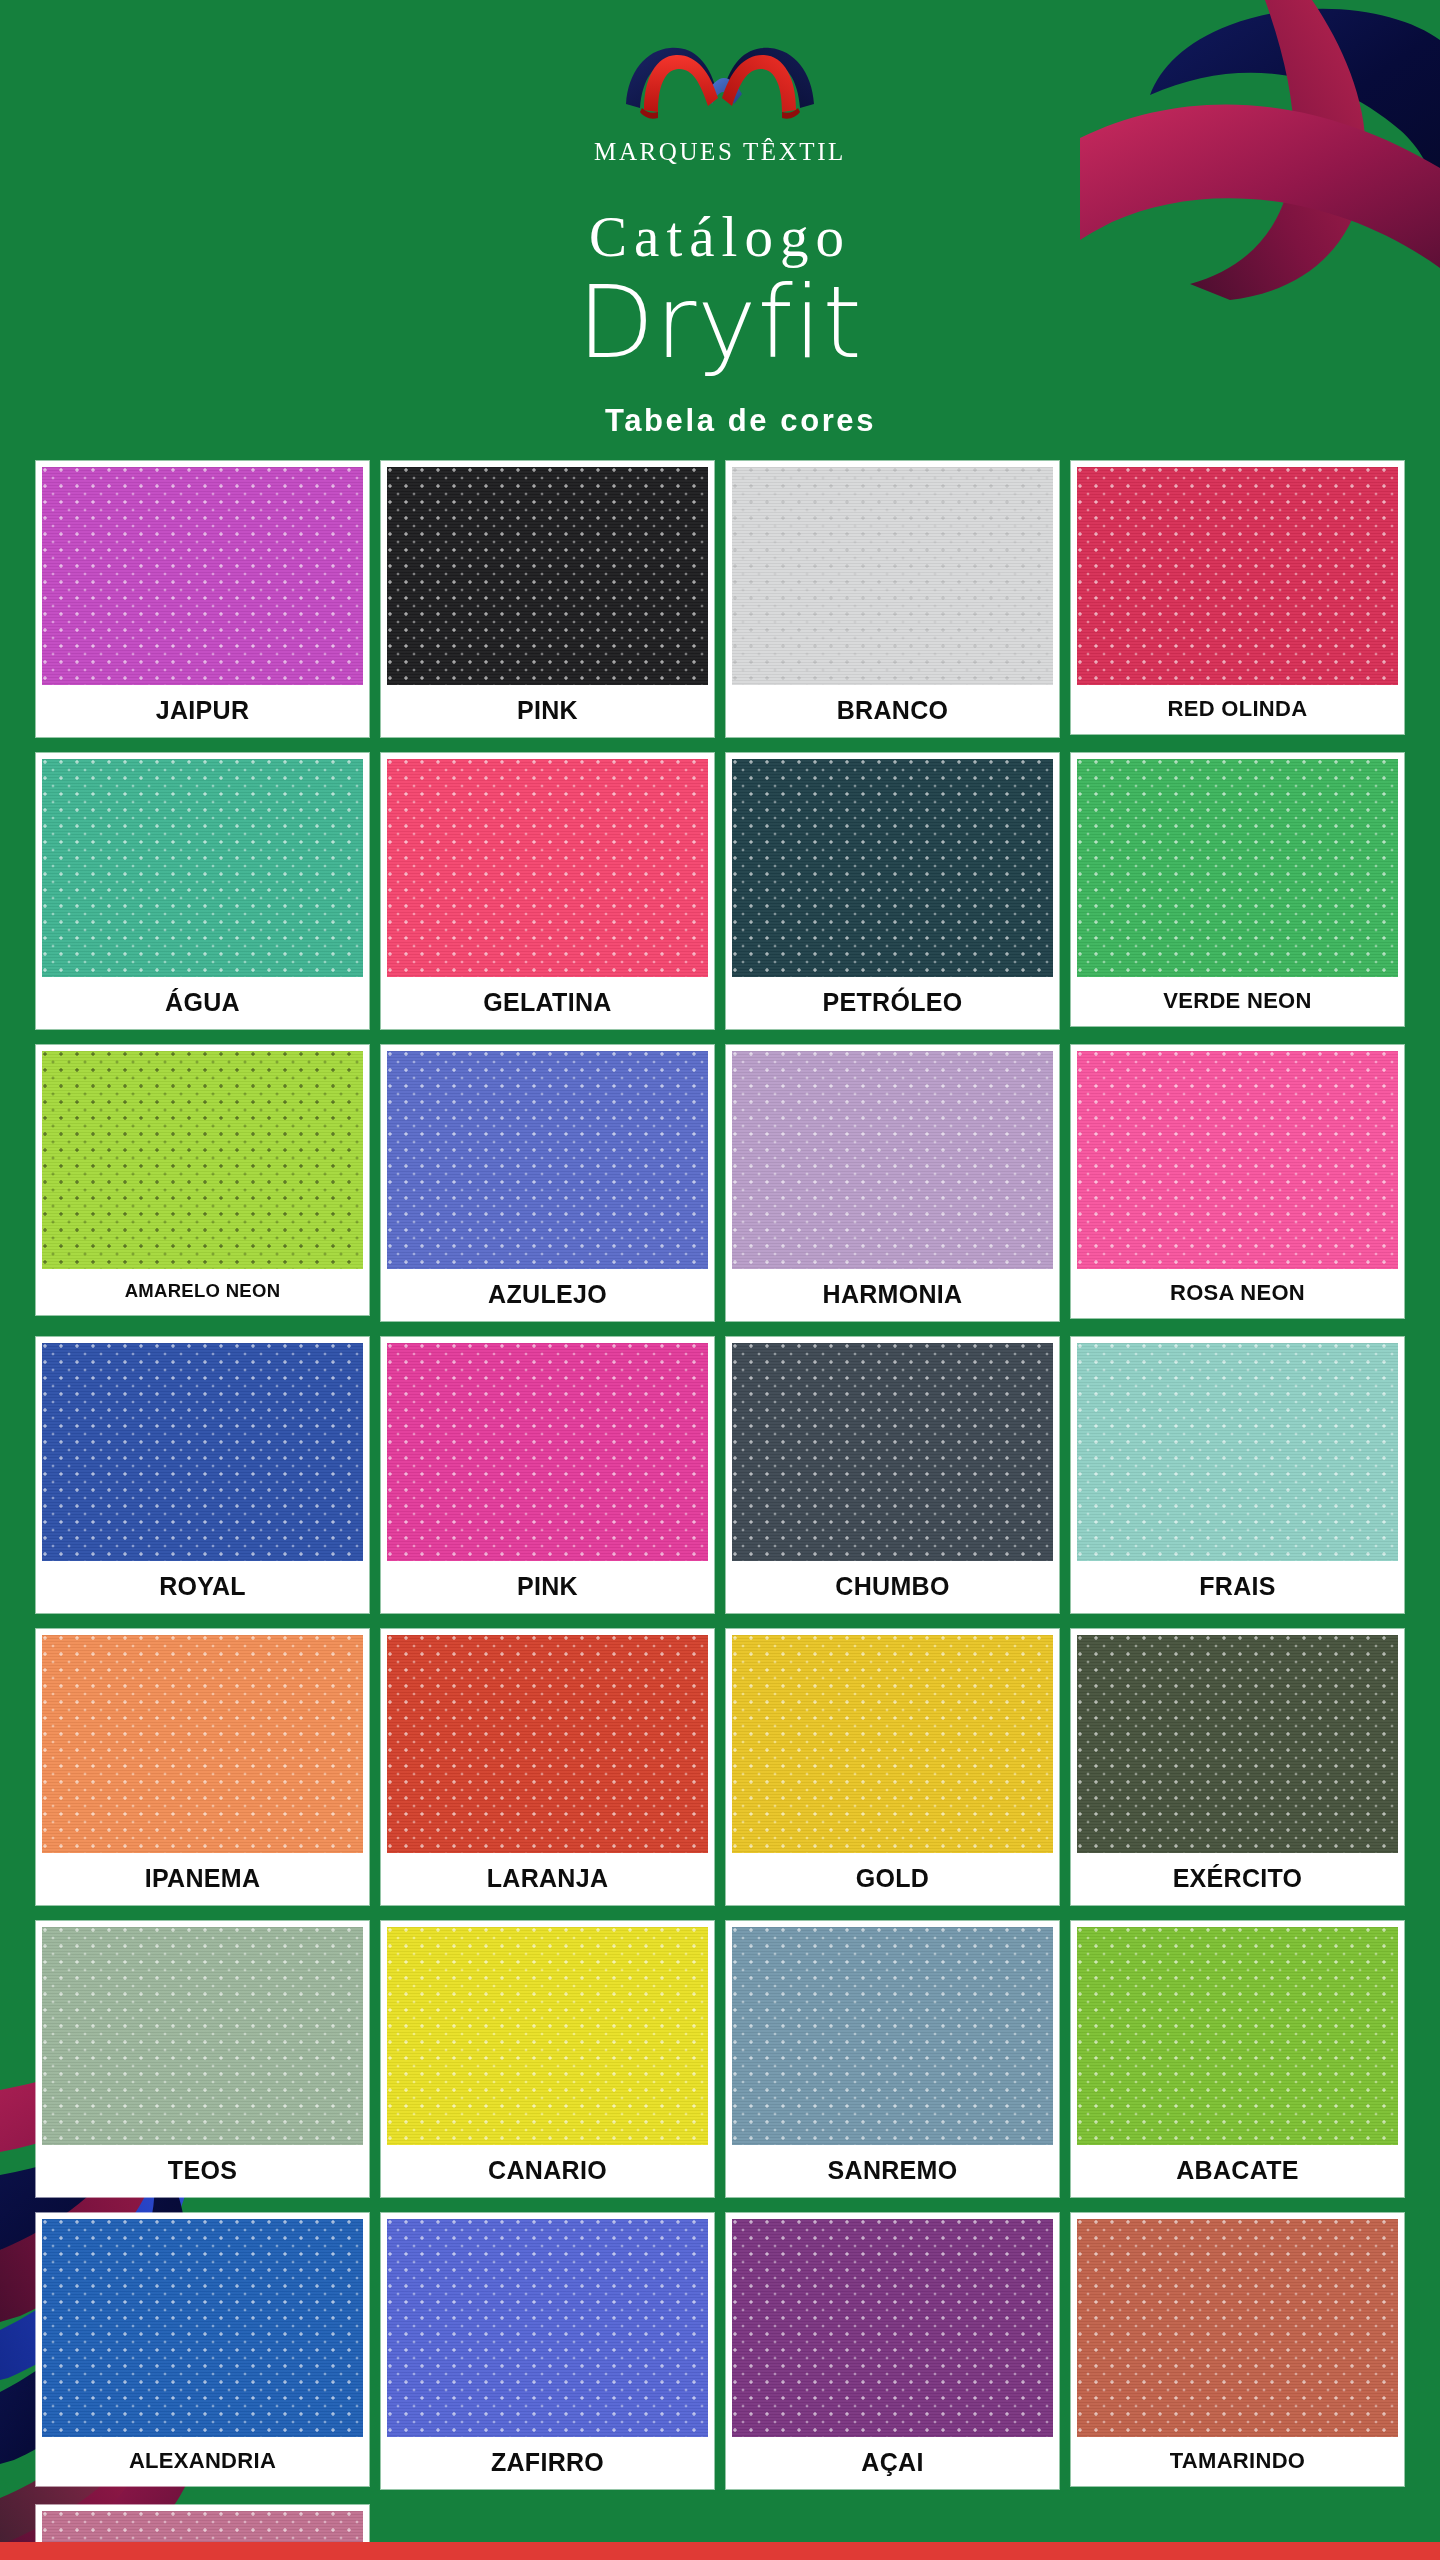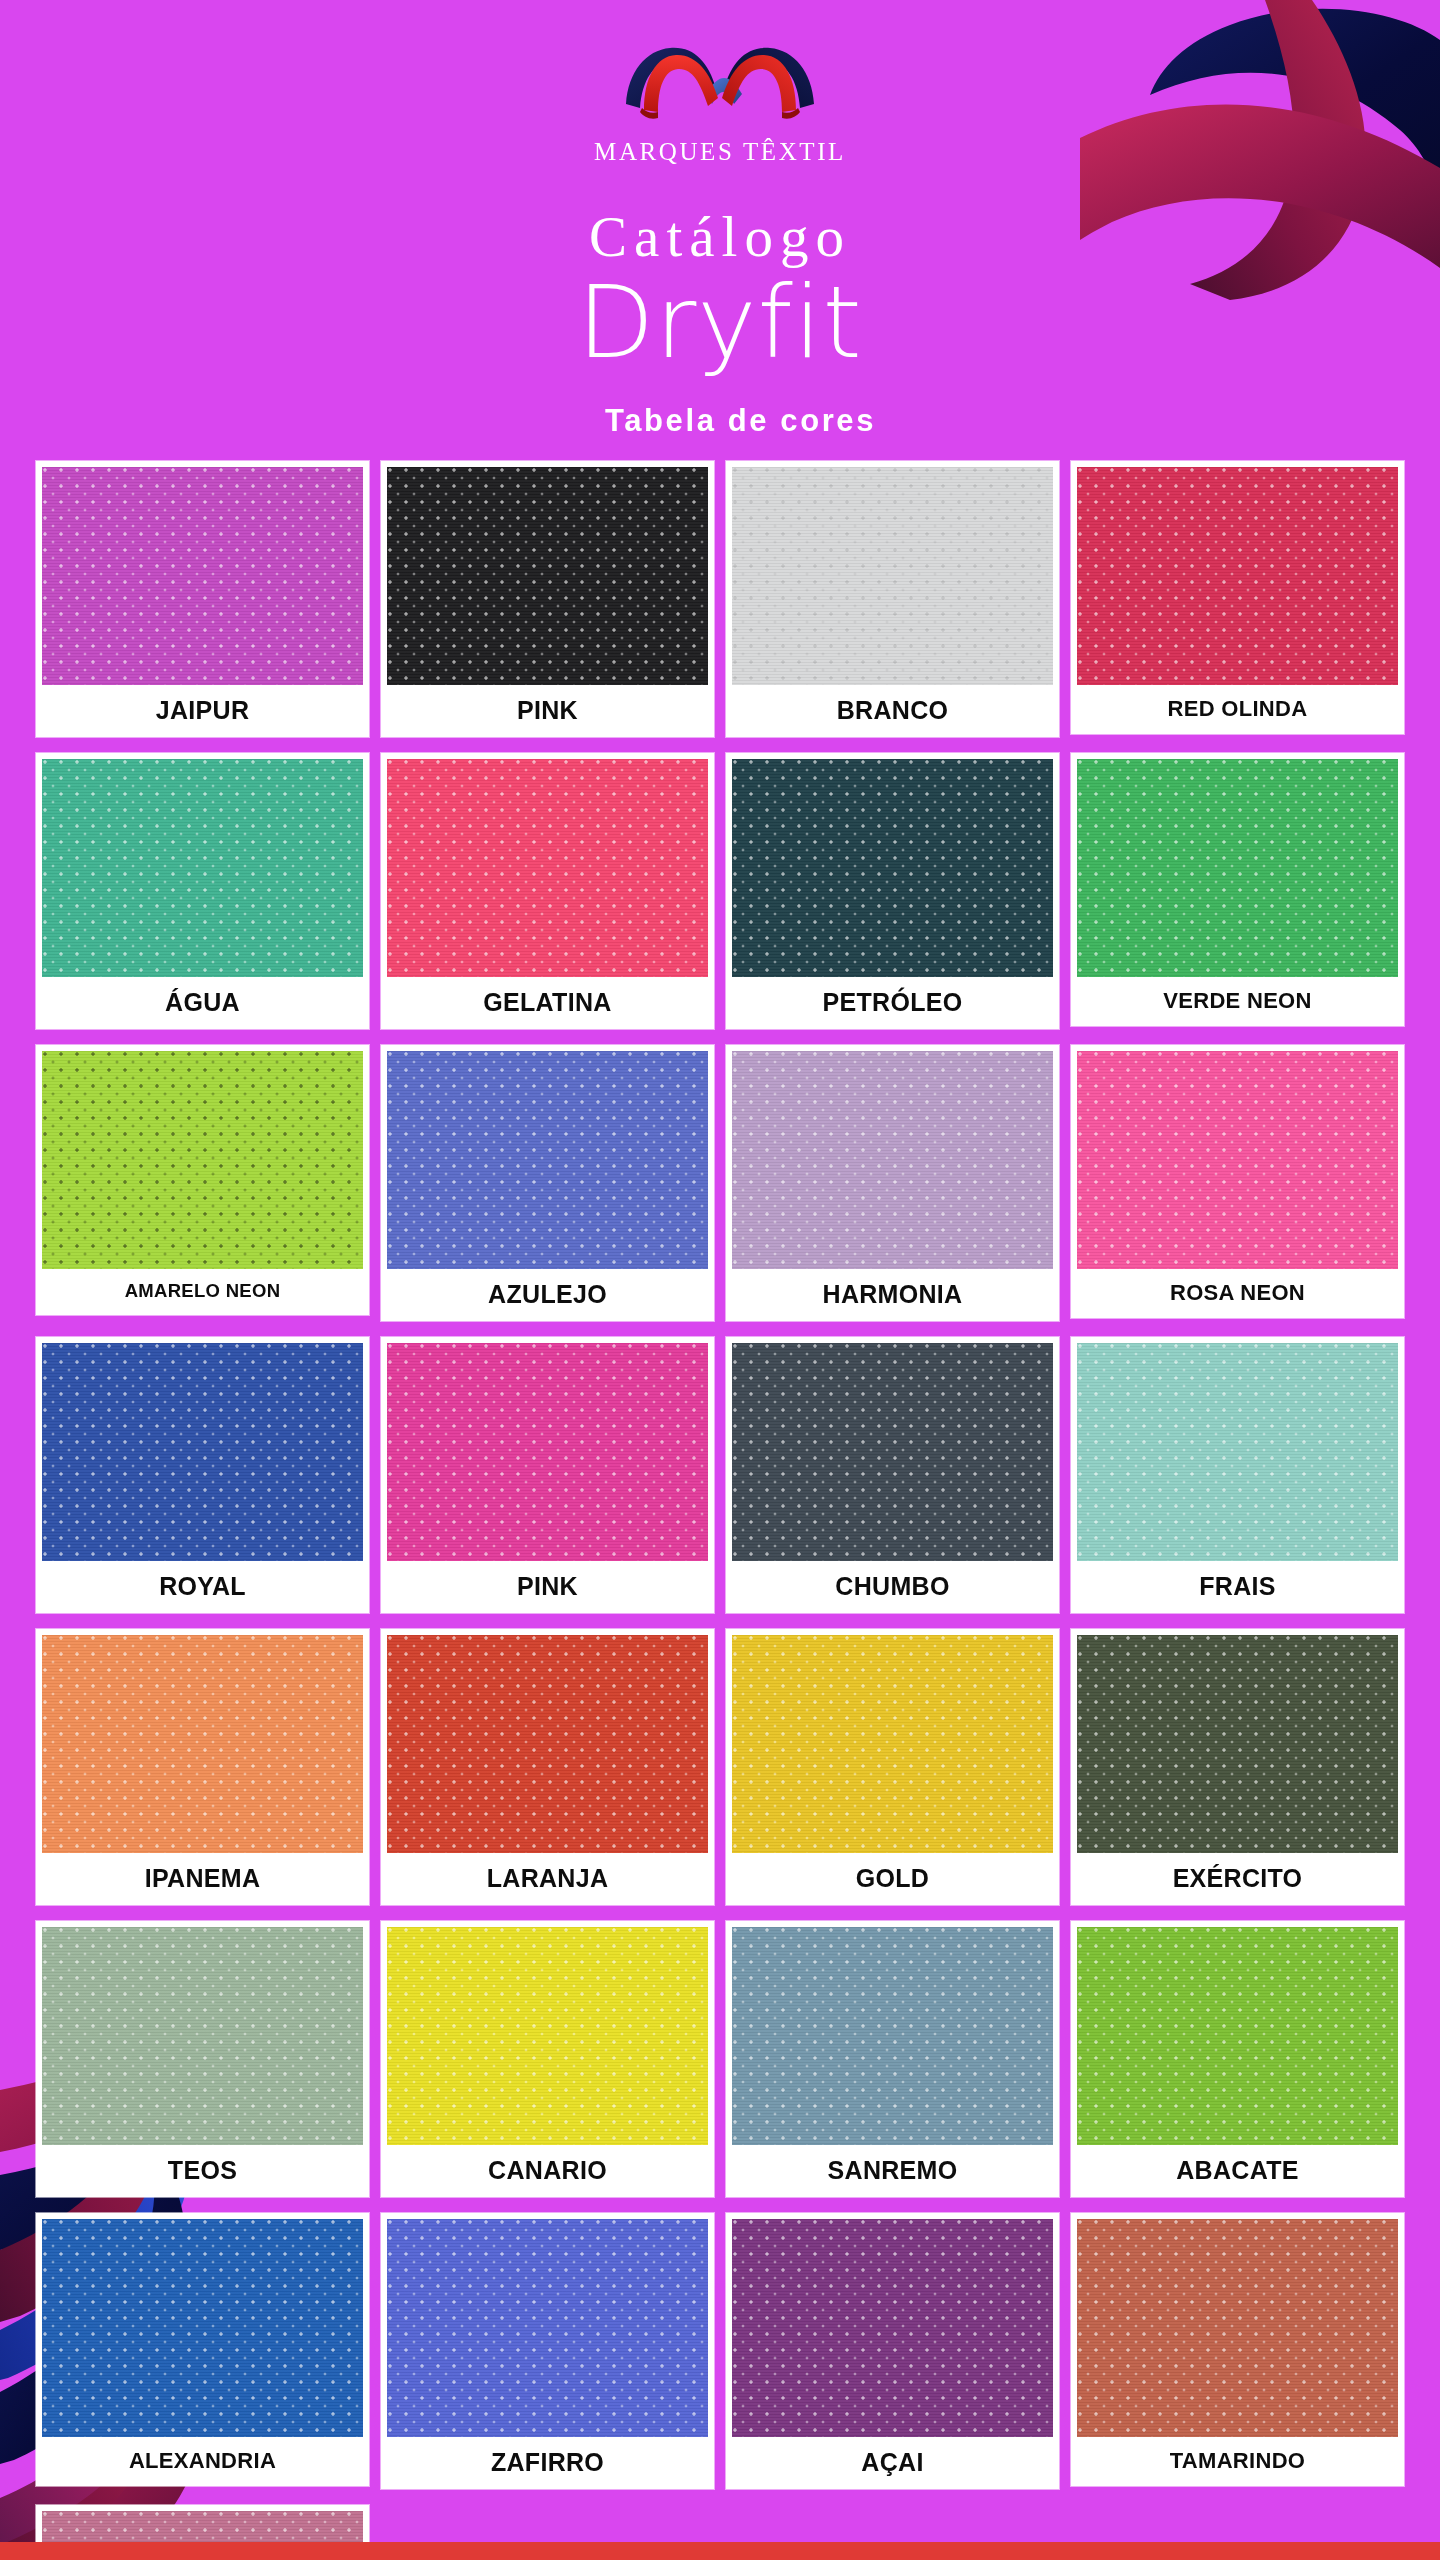--- a/index.html
+++ b/index.html
@@ -14,21 +14,21 @@
   body {
     font-family: "Liberation Sans", sans-serif;
     background: #0b0b8f;
     position: relative;
   }
 
   
   #page {
     position: absolute;
     inset: 0;
-    background: #d946ef;
+    background: #15803d;
     overflow: hidden;
   }
 
   
   .ribbon-layer {
     position: absolute;
     inset: 0;
     pointer-events: none;
     z-index: 1;
   }

